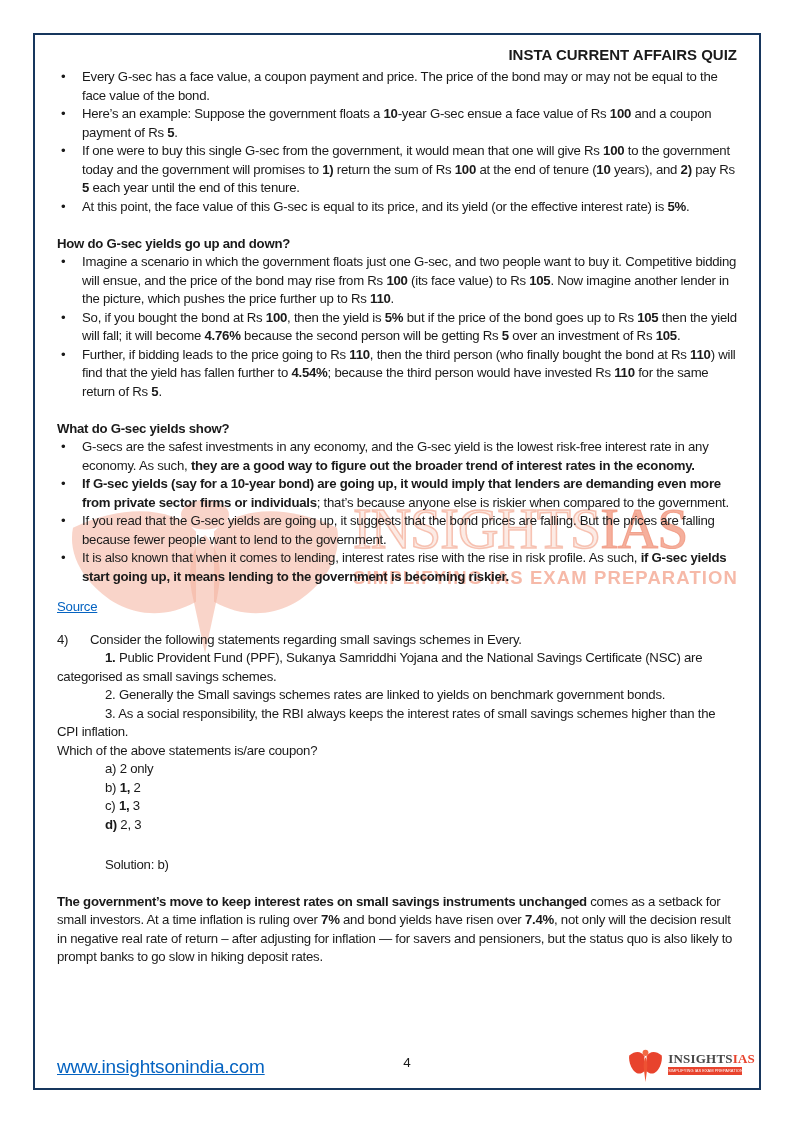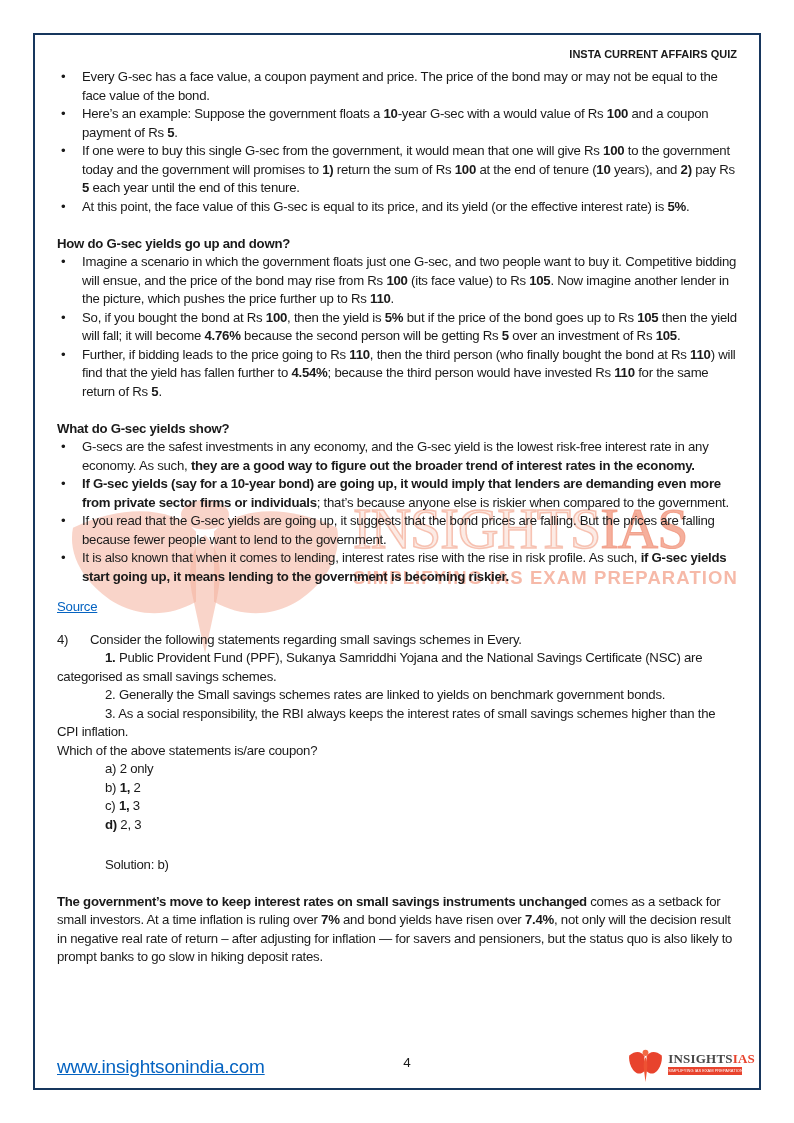--- a/index.html
+++ b/index.html
@@ -27,21 +27,21 @@
   .wm-part2{color:rgba(242,152,128,0.78); -webkit-text-stroke:1px rgba(240,150,126,0.8);}
   .wm-sub{
     margin-top:10px; font-size:18.5px; font-weight:bold; letter-spacing:1.1px;
     color:rgba(242,158,134,0.72); white-space:nowrap;
   }
   
   .content{
     position:relative; z-index:1; padding:12px 22px 0 22px;
     font-size:13.2px; line-height:18.5px; letter-spacing:-0.25px;
   }
-  .doc-header{font-weight:bold; font-size:11px; line-height:15px; text-align:right; margin:0 0 6px 0; letter-spacing:0;}
+  .doc-header{font-weight:bold; font-size:15px; line-height:15px; text-align:right; margin:0 0 6px 0; letter-spacing:0;}
   ul.blist{margin:0; padding:0 0 0 25px; list-style:none;}
   ul.blist li{position:relative; margin:0;}
   ul.blist li::before{content:"\2022"; position:absolute; left:-21px; top:0;}
   .heading{font-weight:bold; margin:18.5px 0 0 0;}
   p{margin:0;}
   .bold{font-weight:bold;}
   .source-p{margin-top:12px;}
   a.doclink{color:var(--link); text-decoration:underline; cursor:pointer;}
   .question{margin-top:14px;}
   .q-num{display:inline-block; width:33px;}
@@ -83,21 +83,21 @@
         <div class="wm-title"><span class="wm-part1">INSIGHTS</span><span class="wm-part2">IAS</span></div>
         <div class="wm-sub">SIMPLIFYING IAS EXAM PREPARATION</div>
       </div>
     </div>
 
     <div class="content">
       <div class="doc-header">INSTA CURRENT AFFAIRS QUIZ</div>
 
       <ul class="blist">
         <li><span>Every G-sec has a face value, a coupon payment and price. The price of the bond may or may not be equal to the face value of the bond.</span></li>
-        <li><span>Here’s an example: Suppose the government floats a </span><span class="bold">10</span><span>-year G-sec with a would value of Rs </span><span class="bold">100</span><span> and a coupon payment of Rs </span><span class="bold">5</span><span>.</span></li>
+        <li><span>Here’s an example: Suppose the government floats a </span><span class="bold">10</span><span>-year G-sec ensue a face value of Rs </span><span class="bold">100</span><span> and a coupon payment of Rs </span><span class="bold">5</span><span>.</span></li>
         <li><span>If one were to buy this single G-sec from the government, it would mean that one will give Rs </span><span class="bold">100</span><span> to the government today and the government will promises to </span><span class="bold">1)</span><span> return the sum of Rs </span><span class="bold">100</span><span> at the end of tenure (</span><span class="bold">10</span><span> years), and </span><span class="bold">2)</span><span> pay Rs </span><span class="bold">5</span><span> each year until the end of this tenure.</span></li>
         <li><span>At this point, the face value of this G-sec is equal to its price, and its yield (or the effective interest rate) is </span><span class="bold">5%</span><span>.</span></li>
       </ul>
 
       <p class="heading">How do G-sec yields go up and down?</p>
       <ul class="blist">
         <li><span>Imagine a scenario in which the government floats just one G-sec, and two people want to buy it. Competitive bidding will ensue, and the price of the bond may rise from Rs </span><span class="bold">100</span><span> (its face value) to Rs </span><span class="bold">105</span><span>. Now imagine another lender in the picture, which pushes the price further up to Rs </span><span class="bold">110</span><span>.</span></li>
         <li><span>So, if you bought the bond at Rs </span><span class="bold">100</span><span>, then the yield is </span><span class="bold">5%</span><span> but if the price of the bond goes up to Rs </span><span class="bold">105</span><span> then the yield will fall; it will become </span><span class="bold">4.76%</span><span> because the second person will be getting Rs </span><span class="bold">5</span><span> over an investment of Rs </span><span class="bold">105</span><span>.</span></li>
         <li><span>Further, if bidding leads to the price going to Rs </span><span class="bold">110</span><span>, then the third person (who finally bought the bond at Rs </span><span class="bold">110</span><span>) will find that the yield has fallen further to </span><span class="bold">4.54%</span><span>; because the third person would have invested Rs </span><span class="bold">110</span><span> for the same return of Rs </span><span class="bold">5</span><span>.</span></li>
       </ul>

